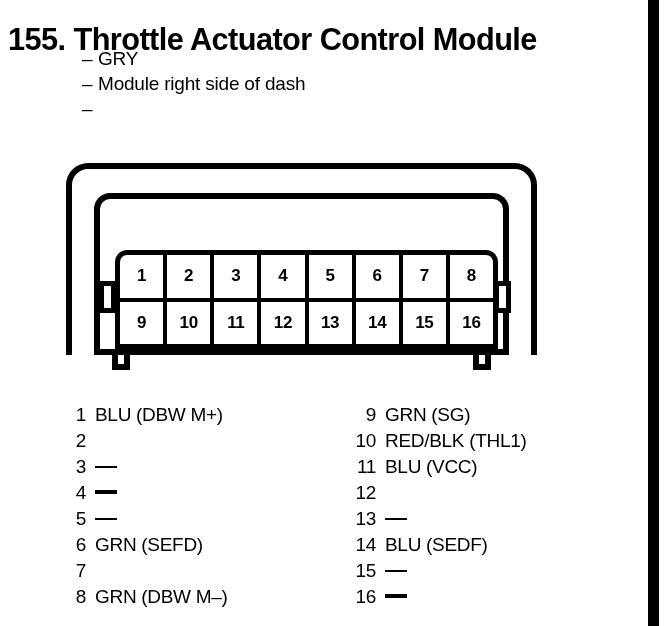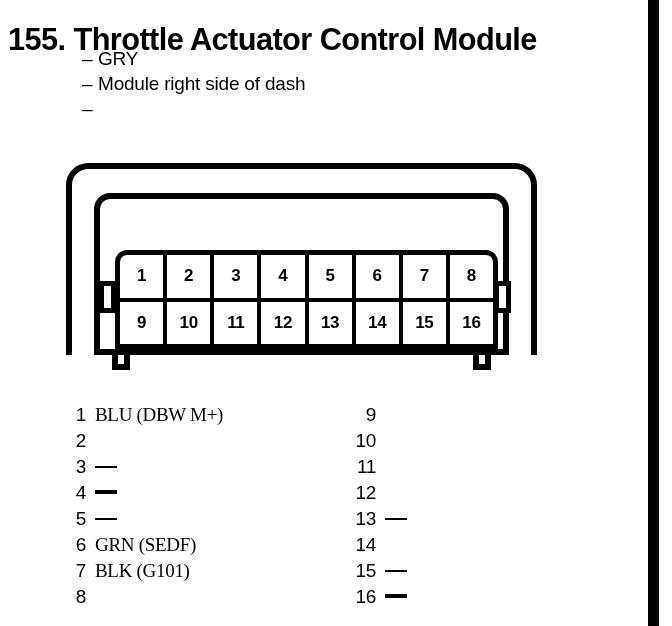--- a/index.html
+++ b/index.html
@@ -175,21 +175,21 @@
     align-items: baseline;
     white-space: nowrap;
     height: 26px;
   }
   .pin-num {
     flex: 0 0 24px;
     text-align: right;
     margin-right: 9px;
     letter-spacing: -0.3px;
   }
-  .pin-desc { letter-spacing: -0.3px; font-family: Liberation Serif, serif; }
+  .pin-desc { letter-spacing: -0.3px; }
   .pin-desc.empty-thin,
   .pin-desc.empty-bold {
     display: inline-block;
     position: relative;
     top: -5px;
     width: 22px;
     background: #000;
   }
   .pin-desc.empty-thin { height: 2px; }
   .pin-desc.empty-bold { height: 4px; }
@@ -264,49 +264,53 @@
     <div class="pin-entry">
       <span class="pin-num">4</span>
       <span class="pin-desc empty-bold"></span>
     </div>
     <div class="pin-entry">
       <span class="pin-num">5</span>
       <span class="pin-desc empty-thin"></span>
     </div>
     <div class="pin-entry">
       <span class="pin-num">6</span>
-      <span class="pin-desc">GRN (SEDF)</span>
+      <span class="pin-desc">GRN (SEFD)</span>
     </div>
     <div class="pin-entry">
       <span class="pin-num">7</span>
-      <span class="pin-desc">BLK (G101)</span>
     </div>
     <div class="pin-entry">
       <span class="pin-num">8</span>
+      <span class="pin-desc">GRN (DBW M–)</span>
     </div>
   </div>
 <div class="pin-list col-right" id="pin-col-right">
     <div class="pin-entry">
       <span class="pin-num">9</span>
+      <span class="pin-desc">GRN (SG)</span>
     </div>
     <div class="pin-entry">
       <span class="pin-num">10</span>
+      <span class="pin-desc">RED/BLK (THL1)</span>
     </div>
     <div class="pin-entry">
       <span class="pin-num">11</span>
+      <span class="pin-desc">BLU (VCC)</span>
     </div>
     <div class="pin-entry">
       <span class="pin-num">12</span>
     </div>
     <div class="pin-entry">
       <span class="pin-num">13</span>
       <span class="pin-desc empty-thin"></span>
     </div>
     <div class="pin-entry">
       <span class="pin-num">14</span>
+      <span class="pin-desc">BLU (SEDF)</span>
     </div>
     <div class="pin-entry">
       <span class="pin-num">15</span>
       <span class="pin-desc empty-thin"></span>
     </div>
     <div class="pin-entry">
       <span class="pin-num">16</span>
       <span class="pin-desc empty-bold"></span>
     </div>
   </div>

